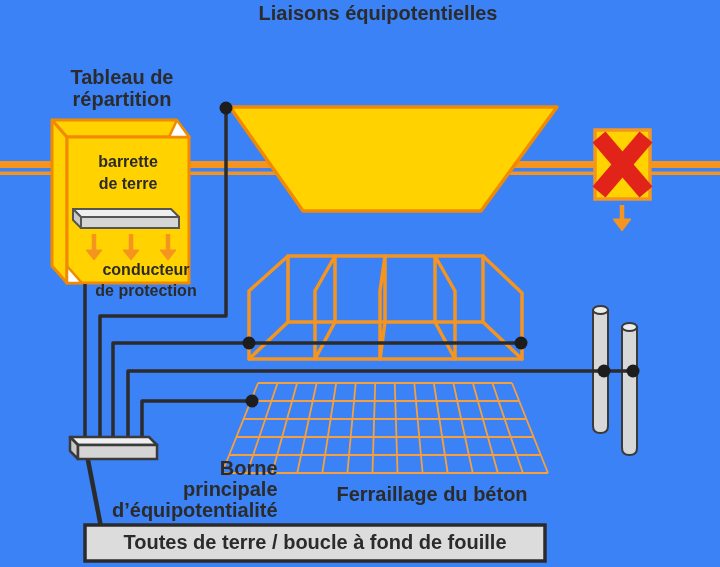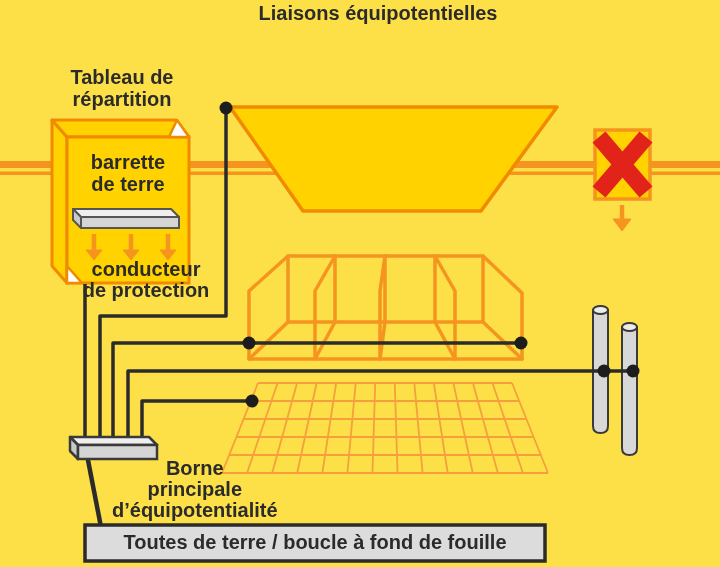--- a/index.html
+++ b/index.html
@@ -1,35 +1,35 @@
 <!DOCTYPE html>
 <html><head>
 <meta charset="utf-8">
 <style>
   html,body{margin:0;padding:0;background:#ffffff;}
   #stage{
     position:relative;width:720px;height:567px;overflow:hidden;
-    background:#fde047;
+    background:#3b82f6;
     font-family:"Liberation Sans", sans-serif;
     color:#2b2b2b;
   }
   #art{position:absolute;left:0;top:0;}
   .lbl{
     position:absolute;
     font-weight:700;
     color:#2b2b2b;
     white-space:pre-line;
     text-align:center;
     transform:translateX(-50%);
     line-height:21px;
     font-size:20px;
   }
-  .lbl.left{transform:none;text-align:center;}
+  .lbl.left{transform:none;text-align:right;}
   .title{font-size:20px;line-height:22px;}
-  .small{font-size:20px;line-height:21px;}
+  .small{font-size:16px;line-height:21px;}
 </style>
 </head>
 <body>
 
 <div id="stage">
 
   <svg id="art" width="720" height="567" viewBox="0 0 720 567">
 
     <g>
       <rect x="0" y="161" width="720" height="7" fill="#F5941F"></rect>
@@ -133,16 +133,17 @@
 
   <div class="lbl small" style="left:146px; top:259px;">conducteur
 de protection</div>
 
 
 
   <div class="lbl left" style="left:112px; top:458px;">Borne
 principale
 d’équipotentialité</div>
 
+  <div class="lbl" style="left:432px; top:484px;">Ferraillage du béton</div>
 
   <div class="lbl" style="left:315px; top:532px;">Toutes de terre / boucle à fond de fouille</div>
 
 </div>
 
 </body></html>

